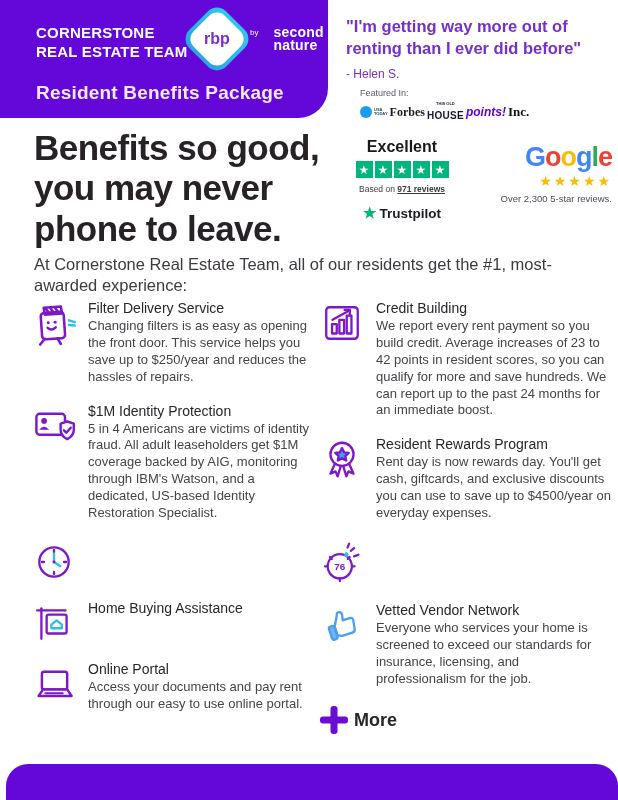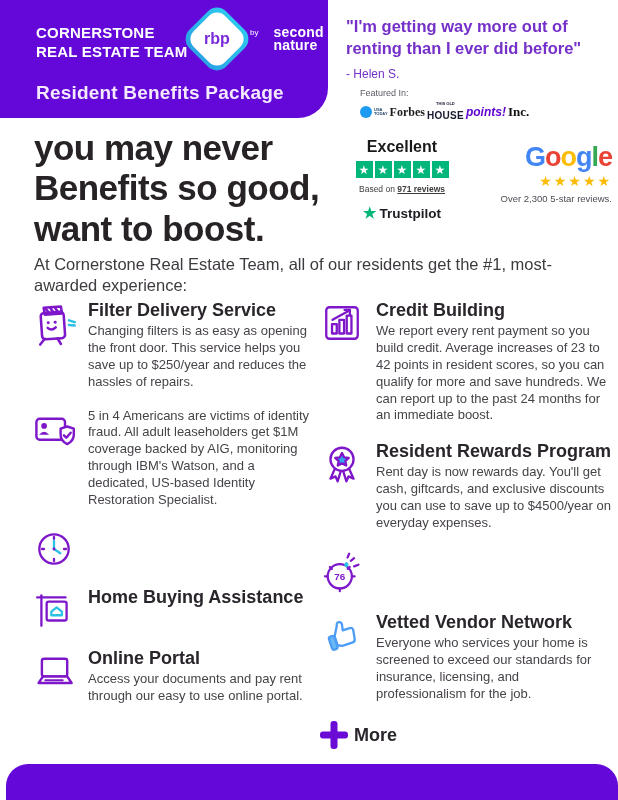--- a/index.html
+++ b/index.html
@@ -67,21 +67,21 @@
   
   .intro{position:absolute;left:34px;top:254px;width:568px;
     font-size:16.5px;color:#3E3A3F;line-height:1.3;}
   
   .col{position:absolute;top:300px;}
   .col-left{left:30px;width:282px;}
   .col-right{left:318px;width:294px;}
   .benefit{display:flex;gap:10px;margin-bottom:17px;}
   .benefit .icon{flex:0 0 48px;display:flex;justify-content:center;align-items:flex-start;padding-top:2px;}
   .benefit .txt{flex:1;}
-  .b-title{font-size:18px;font-weight:bold;color:#29252B;margin-bottom:2px;}
+  .b-title{font-size:14px;font-weight:normal;color:#29252B;margin-bottom:2px;}
   .b-body{font-size:13px;color:#474349;line-height:1.3;}
   .more-row{display:flex;align-items:center;gap:4px;margin-top:14px;}
   .more-label{font-size:18px;font-weight:bold;color:#29252B;}
   
   .footer-bar{position:absolute;left:6px;top:764px;width:612px;height:36px;
     background:#6408D9;border-radius:22px 22px 0 0;}
   svg{display:block;}
 </style>
 </head>
 <body>
@@ -125,23 +125,23 @@
     <span class="logo-house">
       <span class="tiny">THIS OLD</span>
       <span class="big">HOUSE</span>
     </span>
     <span class="logo-yahoo">points!</span>
     <span class="logo-inc">Inc.</span>
   </div>
 </div>
 
 <div class="headline">
+  <div>Benefits so good,</div>
   <div>you may never</div>
-  <div>Benefits so good,</div>
-  <div>want to boost.</div>
+  <div>phone to leave.</div>
 </div>
 
 <div class="trustpilot-block">
   <div class="tp-excellent">Excellent</div>
   <div class="tp-stars">
     <span class="tp-star">★</span>
     <span class="tp-star">★</span>
     <span class="tp-star">★</span>
     <span class="tp-star">★</span>
     <span class="tp-star">★</span>
@@ -190,20 +190,21 @@
     <div class="icon">
       <svg width="44" height="44" viewBox="0 0 40 40" fill="none" stroke="#7E17C9" stroke-width="2.2" stroke-linecap="round" stroke-linejoin="round">
         <rect x="4" y="8" width="26" height="19" rx="3"></rect>
         <circle cx="11" cy="14.5" r="2.6" fill="#7E17C9" stroke="none"></circle>
         <path d="M6.5 22.5 q4.5 -5.5 9 0" fill="#7E17C9" stroke="none"></path>
         <path d="M26 17 l6 -2 6 2 v5.5 q0 5.5 -6 8.5 q-6 -3 -6 -8.5 z" fill="#fff"></path>
         <path d="M29 23 l2.2 2.2 4 -4.5"></path>
       </svg>
     </div>
     <div class="txt">
+      <div class="b-title">$1M Identity Protection</div>
       <div class="b-body">5 in 4 Americans are victims of identity fraud. All adult leaseholders get $1M coverage backed by AIG, monitoring through IBM's Watson, and a dedicated, US-based Identity Restoration Specialist.</div>
     </div>
   </div>
 
   <div class="benefit">
     <div class="icon">
       <svg width="42" height="42" viewBox="0 0 40 40" fill="none" stroke="#7E17C9" stroke-width="2.2" stroke-linecap="round" stroke-linejoin="round">
         <circle cx="20" cy="20" r="14"></circle>
         <path d="M20 8.5 v2 M31.5 20 h-2 M20 31.5 v-2 M8.5 20 h2"></path>
         <path d="M20 20 L20 12 M20 20 L26 24" stroke="#2BC0E4"></path>

